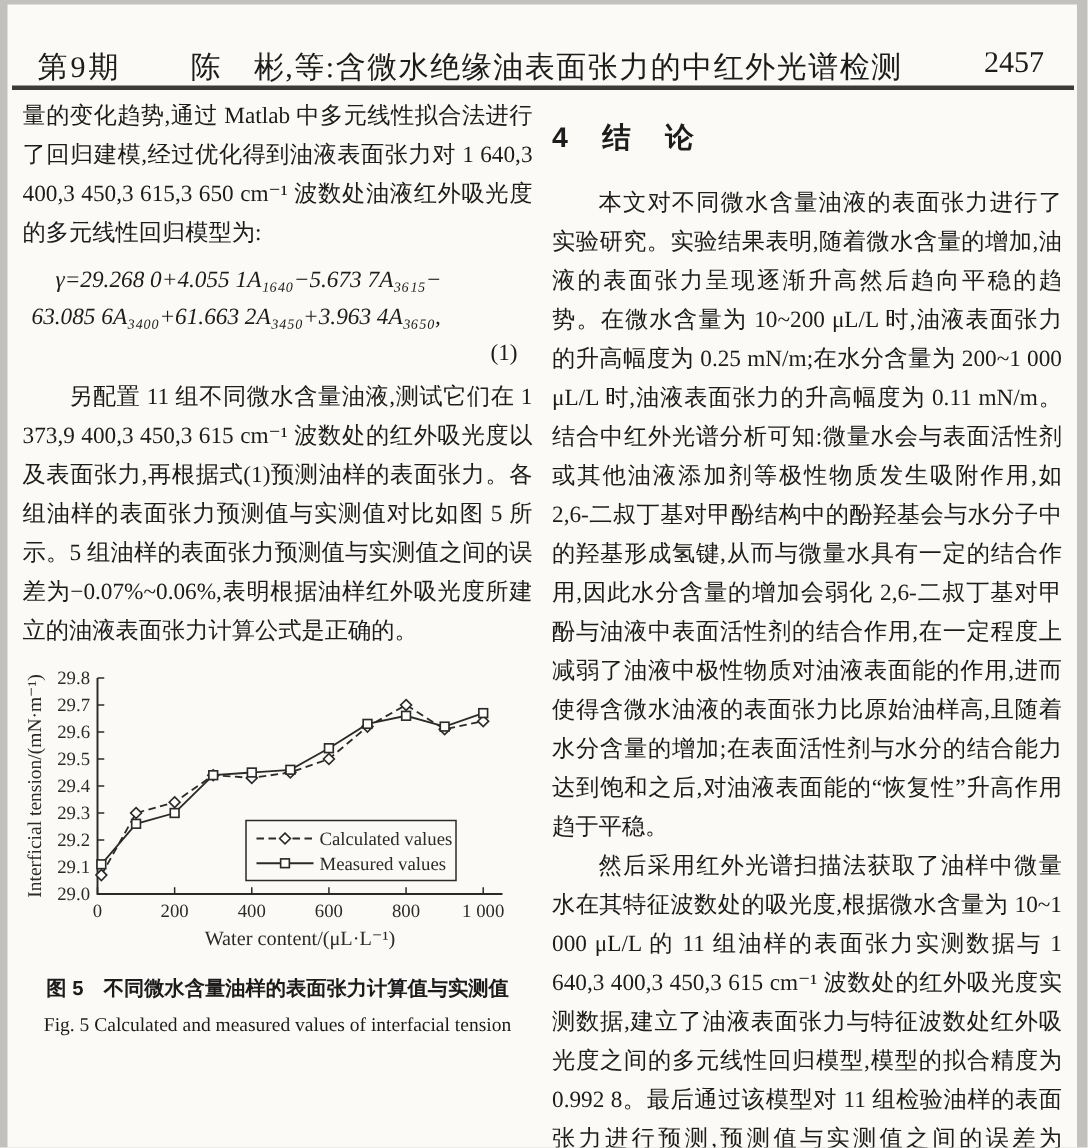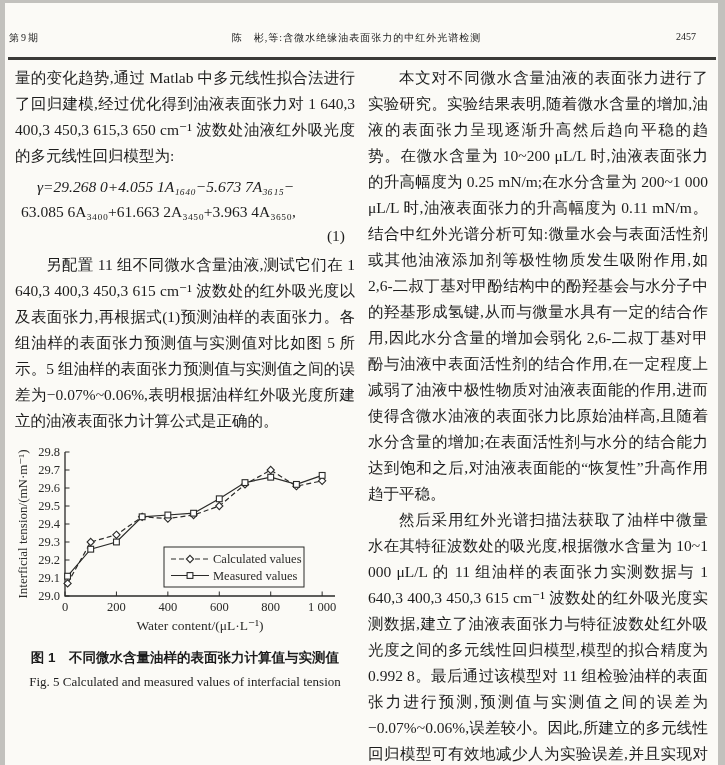--- a/index.html
+++ b/index.html
@@ -8,22 +8,22 @@
     background:#c2c1bd;
     font-family:"Liberation Serif","DejaVu Serif",serif;
     color:#1c1c1c;
   }
   .page{
     position:absolute;top:3px;left:5px;right:7px;bottom:0;
     background:#fbfaf6;
   }
   
   .page-header{
-    position:absolute;top:28px;left:0;right:10px;height:22px;
-    font-size:10px;
+    position:absolute;top:28px;left:16px;right:10px;height:22px;
+    font-size:20px;
   }
   .hdr-issue{position:absolute;left:4px;top:0;letter-spacing:2px;}
   .hdr-title{position:absolute;left:0;right:0;top:0;text-align:center;letter-spacing:1px;font-family:Liberation Serif, serif;}
   .hdr-page{position:absolute;right:12px;top:0;text-align:center;}
   .header-rule{
     position:absolute;top:54px;left:3px;right:2px;height:2.5px;
     background:#3b3b38;
   }
   
   .columns{
@@ -34,21 +34,21 @@
   .col-left{width:340px;flex:none;}
   .col-right{flex:1;padding-right:6px;}
   p.body-text{
     margin:0;font-size:15.5px;line-height:26px;text-align:justify;
     text-justify:inter-ideograph;
   }
   .indent{text-indent:2em;}
   
   .formula-block{margin:5px 0 4px 0;font-size:15.5px;}
   .formula-line1{padding-left:22px;line-height:25px;font-style:italic;}
-  .formula-line2{padding-left:6px;line-height:25px;}
+  .formula-line2{padding-left:6px;line-height:25px;font-style:italic;}
   .formula-number{text-align:right;padding-right:10px;line-height:24px;}
   
   figure.chart-figure{margin:8px 0 0 0;padding:0;}
   .caption-zh{
     margin-top:6px;text-align:center;font-size:13.5px;font-weight:bold;
     font-family:"Liberation Sans","DejaVu Sans",sans-serif;line-height:20px;
   }
   .caption-en{font-size:13px;line-height:21px;text-align:center;margin-top:3px;}
   
   .section-heading{
@@ -72,21 +72,21 @@
 
     <div class="col col-left">
       <p class="body-text">量的变化趋势,通过 Matlab 中多元线性拟合法进行了回归建模,经过优化得到油液表面张力对 1 640,3 400,3 450,3 615,3 650 cm⁻¹ 波数处油液红外吸光度的多元线性回归模型为:</p>
 
       <div class="formula-block">
         <div class="formula-line1">γ=29.268 0+4.055 1A₁₆₄₀−5.673 7A₃₆₁₅−</div>
         <div class="formula-line2">63.085 6A₃₄₀₀+61.663 2A₃₄₅₀+3.963 4A₃₆₅₀,</div>
         <div class="formula-number">(1)</div>
       </div>
 
-      <p class="body-text indent">另配置 11 组不同微水含量油液,测试它们在 1 640,3 400,3 450,3 615 cm⁻¹ 波数处的红外吸光度以及表面张力,再根据式(1)预测油样的表面张力。各组油样的表面张力预测值与实测值对比如图 5 所示。5 组油样的表面张力预测值与实测值之间的误差为−0.07%~0.06%,表明根据油样红外吸光度所建立的油液表面张力计算公式是正确的。</p>
+      <p class="body-text indent">另配置 11 组不同微水含量油液,测试它们在 1 373,9 400,3 450,3 615 cm⁻¹ 波数处的红外吸光度以及表面张力,再根据式(1)预测油样的表面张力。各组油样的表面张力预测值与实测值对比如图 5 所示。5 组油样的表面张力预测值与实测值之间的误差为−0.07%~0.06%,表明根据油样红外吸光度所建立的油液表面张力计算公式是正确的。</p>
 
       <figure class="chart-figure">
         <svg id="chart-svg" width="336" height="196" viewBox="0 0 336 196">
             <path d="M 50 10 L 50 154 L 320 154" fill="none" stroke="#2a2a28" stroke-width="1.3"></path>
             <line x1="50" y1="154" x2="54.5" y2="154" stroke="#2a2a28" stroke-width="1"></line>
             <text x="45" y="158.2" text-anchor="end" font-size="12.5" font-family="&quot;Liberation Serif&quot;,&quot;DejaVu Serif&quot;,serif" fill="#2a2a28">29.0</text>
             <line x1="50" y1="135.99999999999977" x2="54.5" y2="135.99999999999977" stroke="#2a2a28" stroke-width="1"></line>
             <text x="45" y="140.19999999999976" text-anchor="end" font-size="12.5" font-family="&quot;Liberation Serif&quot;,&quot;DejaVu Serif&quot;,serif" fill="#2a2a28">29.1</text>
             <line x1="50" y1="118.00000000000016" x2="54.5" y2="118.00000000000016" stroke="#2a2a28" stroke-width="1"></line>
             <text x="45" y="122.20000000000016" text-anchor="end" font-size="12.5" font-family="&quot;Liberation Serif&quot;,&quot;DejaVu Serif&quot;,serif" fill="#2a2a28">29.2</text>
@@ -142,28 +142,29 @@
             <rect x="304.24285714285713" y="30.4999999999998" width="5.8" height="5.8" fill="#fff" stroke="#2a2a28" stroke-width="1.1"></rect>
             <rect x="149" y="105" width="140" height="40" fill="#fbfaf6" stroke="#2a2a28" stroke-width="1"></rect>
             <line x1="156" y1="117" x2="194" y2="117" stroke="#2a2a28" stroke-width="1.2" stroke-dasharray="5,3"></line>
             <path d="M 175 113.4 L 178.6 117 L 175 120.6 L 171.4 117 Z" fill="#fff" stroke="#2a2a28" stroke-width="1.1"></path>
             <text x="198" y="121.3" font-size="12.5" font-family="&quot;Liberation Serif&quot;,&quot;DejaVu Serif&quot;,serif" fill="#2a2a28">Calculated values</text>
             <line x1="156" y1="133.5" x2="194" y2="133.5" stroke="#2a2a28" stroke-width="1.2"></line>
             <rect x="172.1" y="130.6" width="5.8" height="5.8" fill="#fff" stroke="#2a2a28" stroke-width="1.1"></rect>
             <text x="198" y="137.8" font-size="12.5" font-family="&quot;Liberation Serif&quot;,&quot;DejaVu Serif&quot;,serif" fill="#2a2a28">Measured values</text>
           </svg>
         <figcaption>
-          <div class="caption-zh">图 1　不同微水含量油样的表面张力计算值与实测值</div>
+          <div class="caption-zh">图 5　不同微水含量油样的表面张力计算值与实测值</div>
           <div class="caption-en">
             <div>Fig. 5   Calculated and measured values of interfacial tension</div>
 
           </div>
         </figcaption>
       </figure>
     </div>
 
     <div class="col col-right">
+      <h2 class="section-heading">4　结　论</h2>
       <p class="body-text indent">本文对不同微水含量油液的表面张力进行了实验研究。实验结果表明,随着微水含量的增加,油液的表面张力呈现逐渐升高然后趋向平稳的趋势。在微水含量为 10~200 μL/L 时,油液表面张力的升高幅度为 0.25 mN/m;在水分含量为 200~1 000 μL/L 时,油液表面张力的升高幅度为 0.11 mN/m。结合中红外光谱分析可知:微量水会与表面活性剂或其他油液添加剂等极性物质发生吸附作用,如 2,6-二叔丁基对甲酚结构中的酚羟基会与水分子中的羟基形成氢键,从而与微量水具有一定的结合作用,因此水分含量的增加会弱化 2,6-二叔丁基对甲酚与油液中表面活性剂的结合作用,在一定程度上减弱了油液中极性物质对油液表面能的作用,进而使得含微水油液的表面张力比原始油样高,且随着水分含量的增加;在表面活性剂与水分的结合能力达到饱和之后,对油液表面能的“恢复性”升高作用趋于平稳。</p>
       <p class="body-text indent">然后采用红外光谱扫描法获取了油样中微量水在其特征波数处的吸光度,根据微水含量为 10~1 000 μL/L 的 11 组油样的表面张力实测数据与 1 640,3 400,3 450,3 615 cm⁻¹ 波数处的红外吸光度实测数据,建立了油液表面张力与特征波数处红外吸光度之间的多元线性回归模型,模型的拟合精度为 0.992 8。最后通过该模型对 11 组检验油样的表面张力进行预测,预测值与实测值之间的误差为−0.07%~0.06%,误差较小。因此,所建立的多元线性回归模型可有效地减少人为实验误差,并且实现对不同微水含量油液表面张力值的</p>
     </div>
 
   </div>
 </div>
 
 </body></html>

